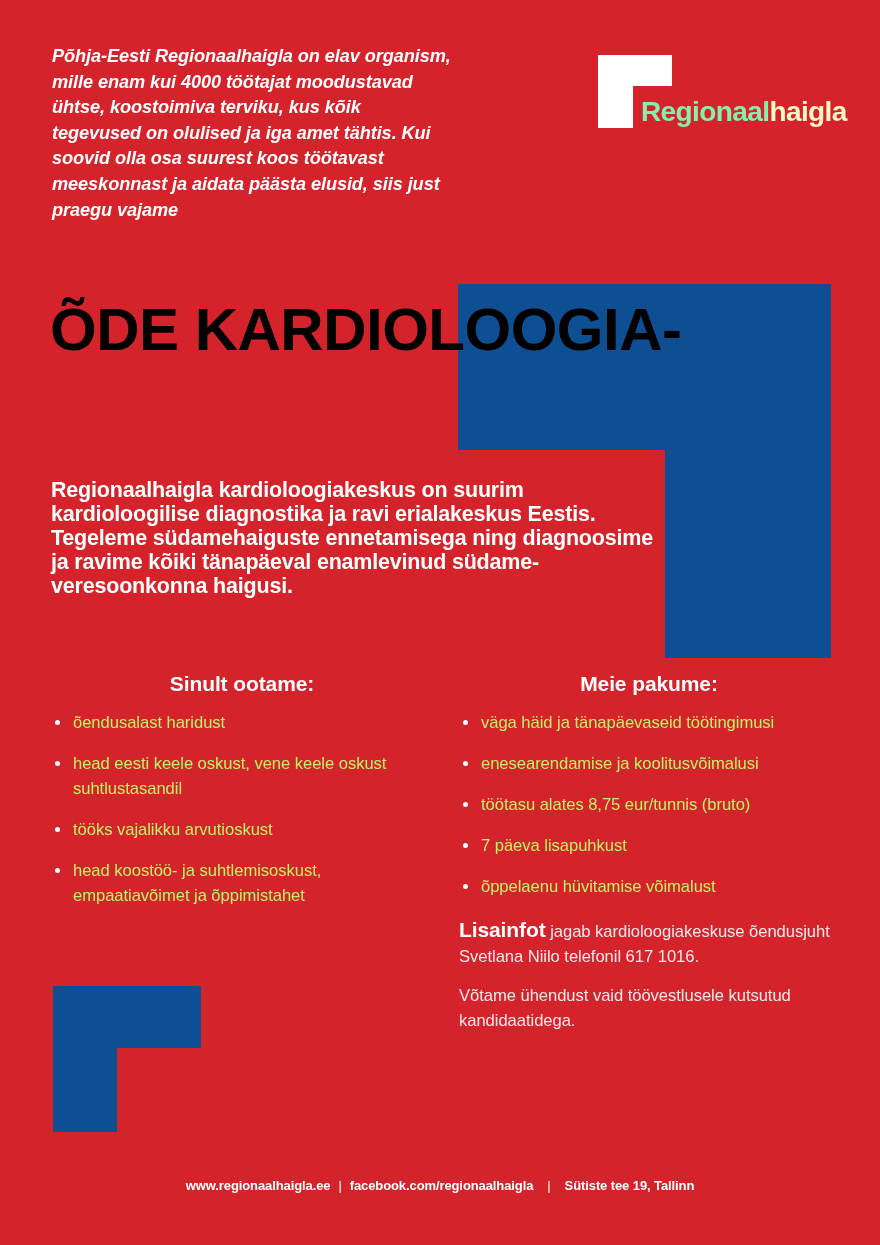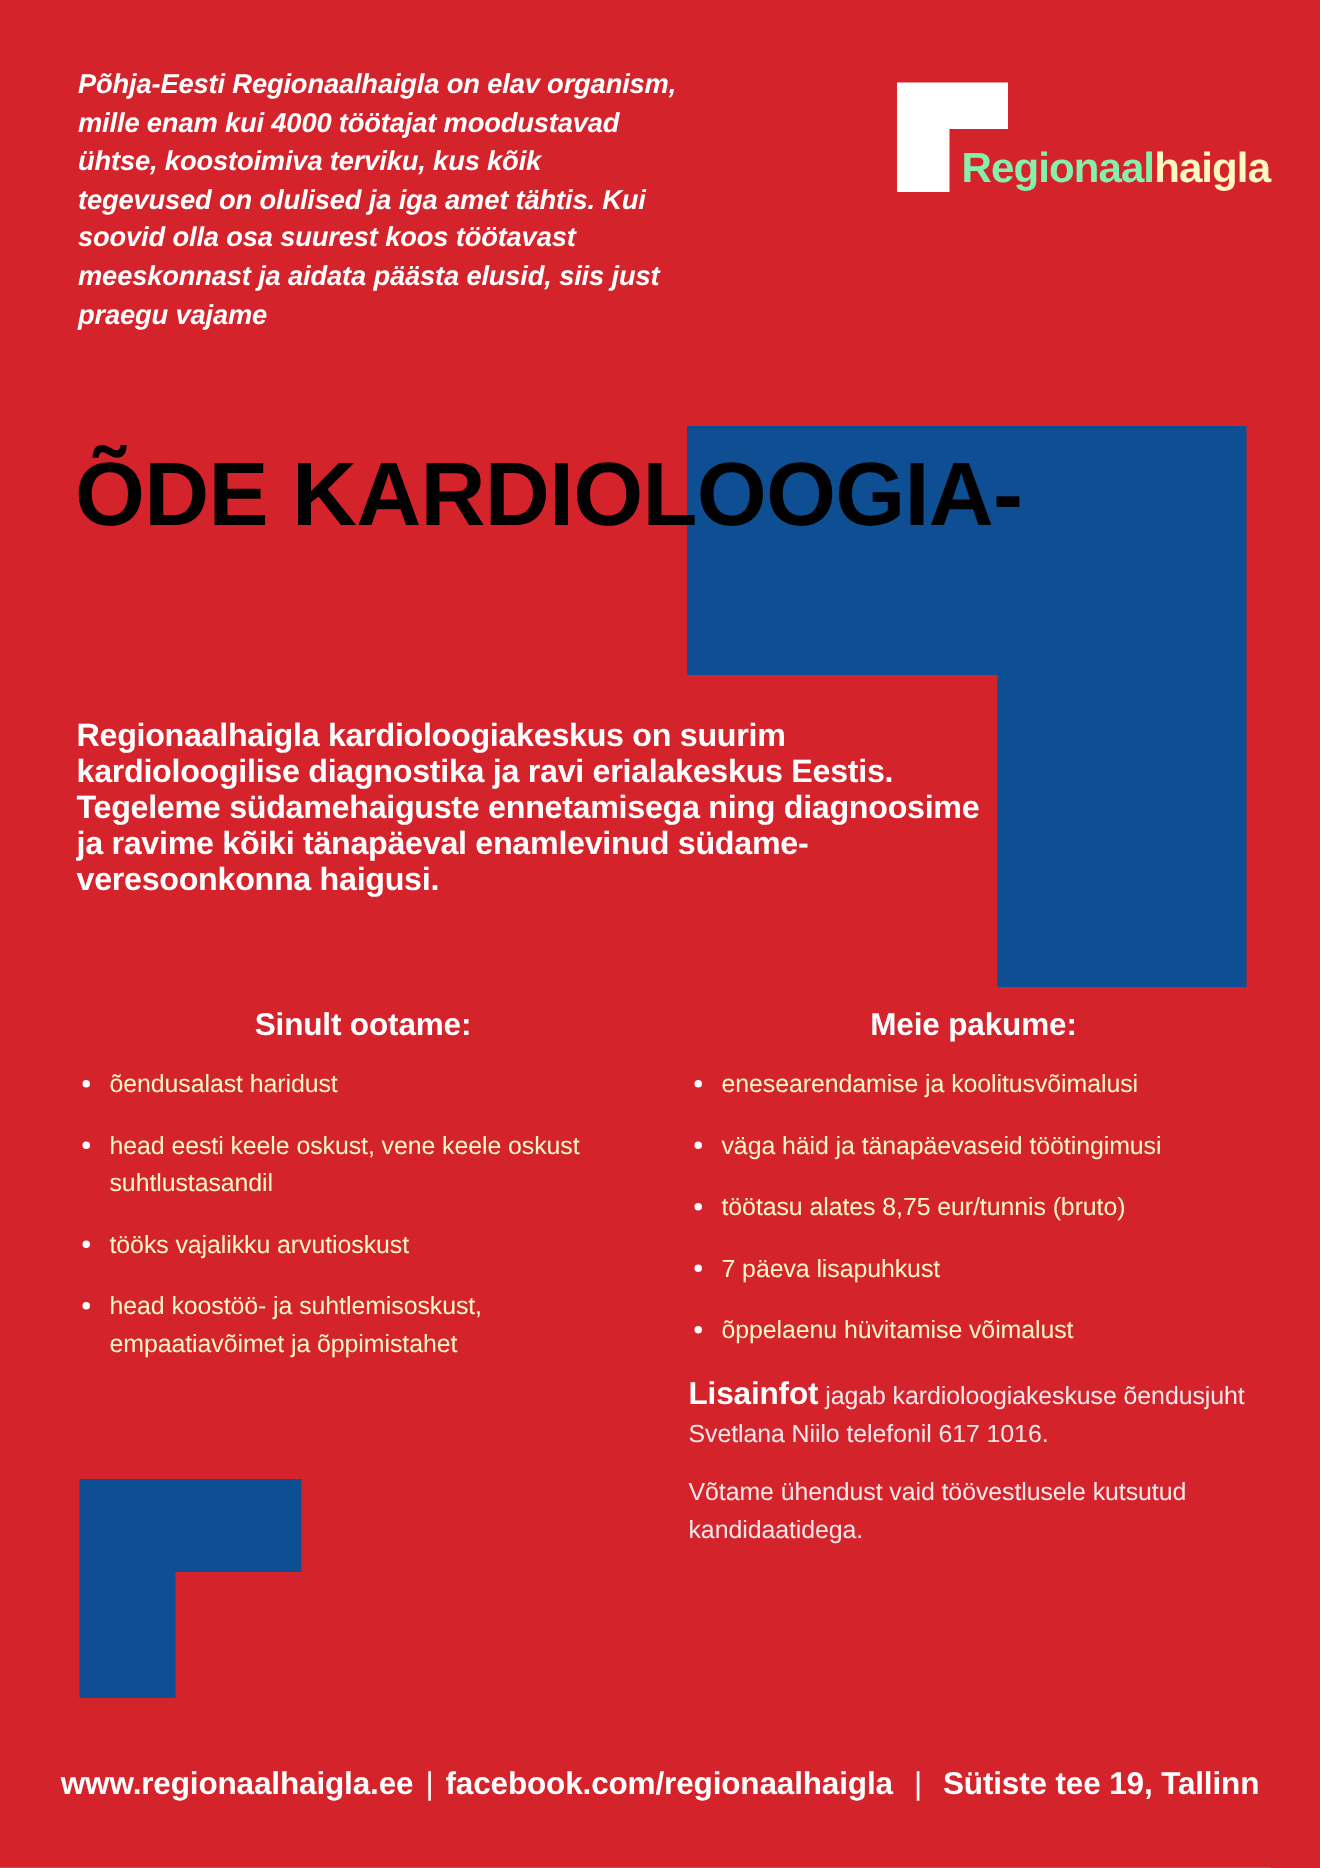--- a/index.html
+++ b/index.html
@@ -150,21 +150,21 @@
     margin: 0;
     padding: 0;
   }
   ul.bullets li {
     position: relative;
     padding-left: 22px;
     margin-bottom: 16px;
     font-size: 16.6px;
     line-height: 25px;
     letter-spacing: -0.05px;
-    color: #fef9c3;
+    color: #bef264;
   }
   ul.bullets li::before {
     content: "";
     position: absolute;
     left: 4px;
     top: 10px;
     width: 5px;
     height: 5px;
     border-radius: 50%;
     background: #ffffff;
@@ -191,21 +191,21 @@
     letter-spacing: -0.1px;
   }
 
   
   .footer {
     position: absolute;
     left: 0;
     top: 1178px;
     width: 880px;
     text-align: center;
-    font-size: 21px;
+    font-size: 13px;
     font-weight: bold;
     letter-spacing: -0.1px;
   }
   .footer span.sep {
     display: inline-block;
     padding: 0 8px;
     font-weight: normal;
   }
   .footer span.sep2 {
     display: inline-block;
@@ -243,22 +243,22 @@
       <li>õendusalast haridust</li>
       <li>head eesti keele oskust, vene keele oskust suhtlustasandil</li>
       <li>tööks vajalikku arvutioskust</li>
       <li>head koostöö- ja suhtlemisoskust, empaatiavõimet ja õppimistahet</li>
     </ul>
   </div>
 
   <div class="col-right">
     <div class="col-head">Meie pakume:</div>
     <ul class="bullets">
+      <li>väga häid ja tänapäevaseid töötingimusi</li>
       <li>enesearendamise ja koolitusvõimalusi</li>
-      <li>väga häid ja tänapäevaseid töötingimusi</li>
       <li>töötasu alates 8,75 eur/tunnis (bruto)</li>
       <li>7 päeva lisapuhkust</li>
       <li>õppelaenu hüvitamise võimalust</li>
     </ul>
   </div>
 
   <div class="contact">
     <p><span class="lead">Lisainfot</span><span> jagab kardioloogiakeskuse õendusjuht Svetlana Niilo telefonil 617 1016.</span></p>
     <p>Võtame ühendust vaid töövestlusele kutsutud kandidaatidega.</p>
   </div>

